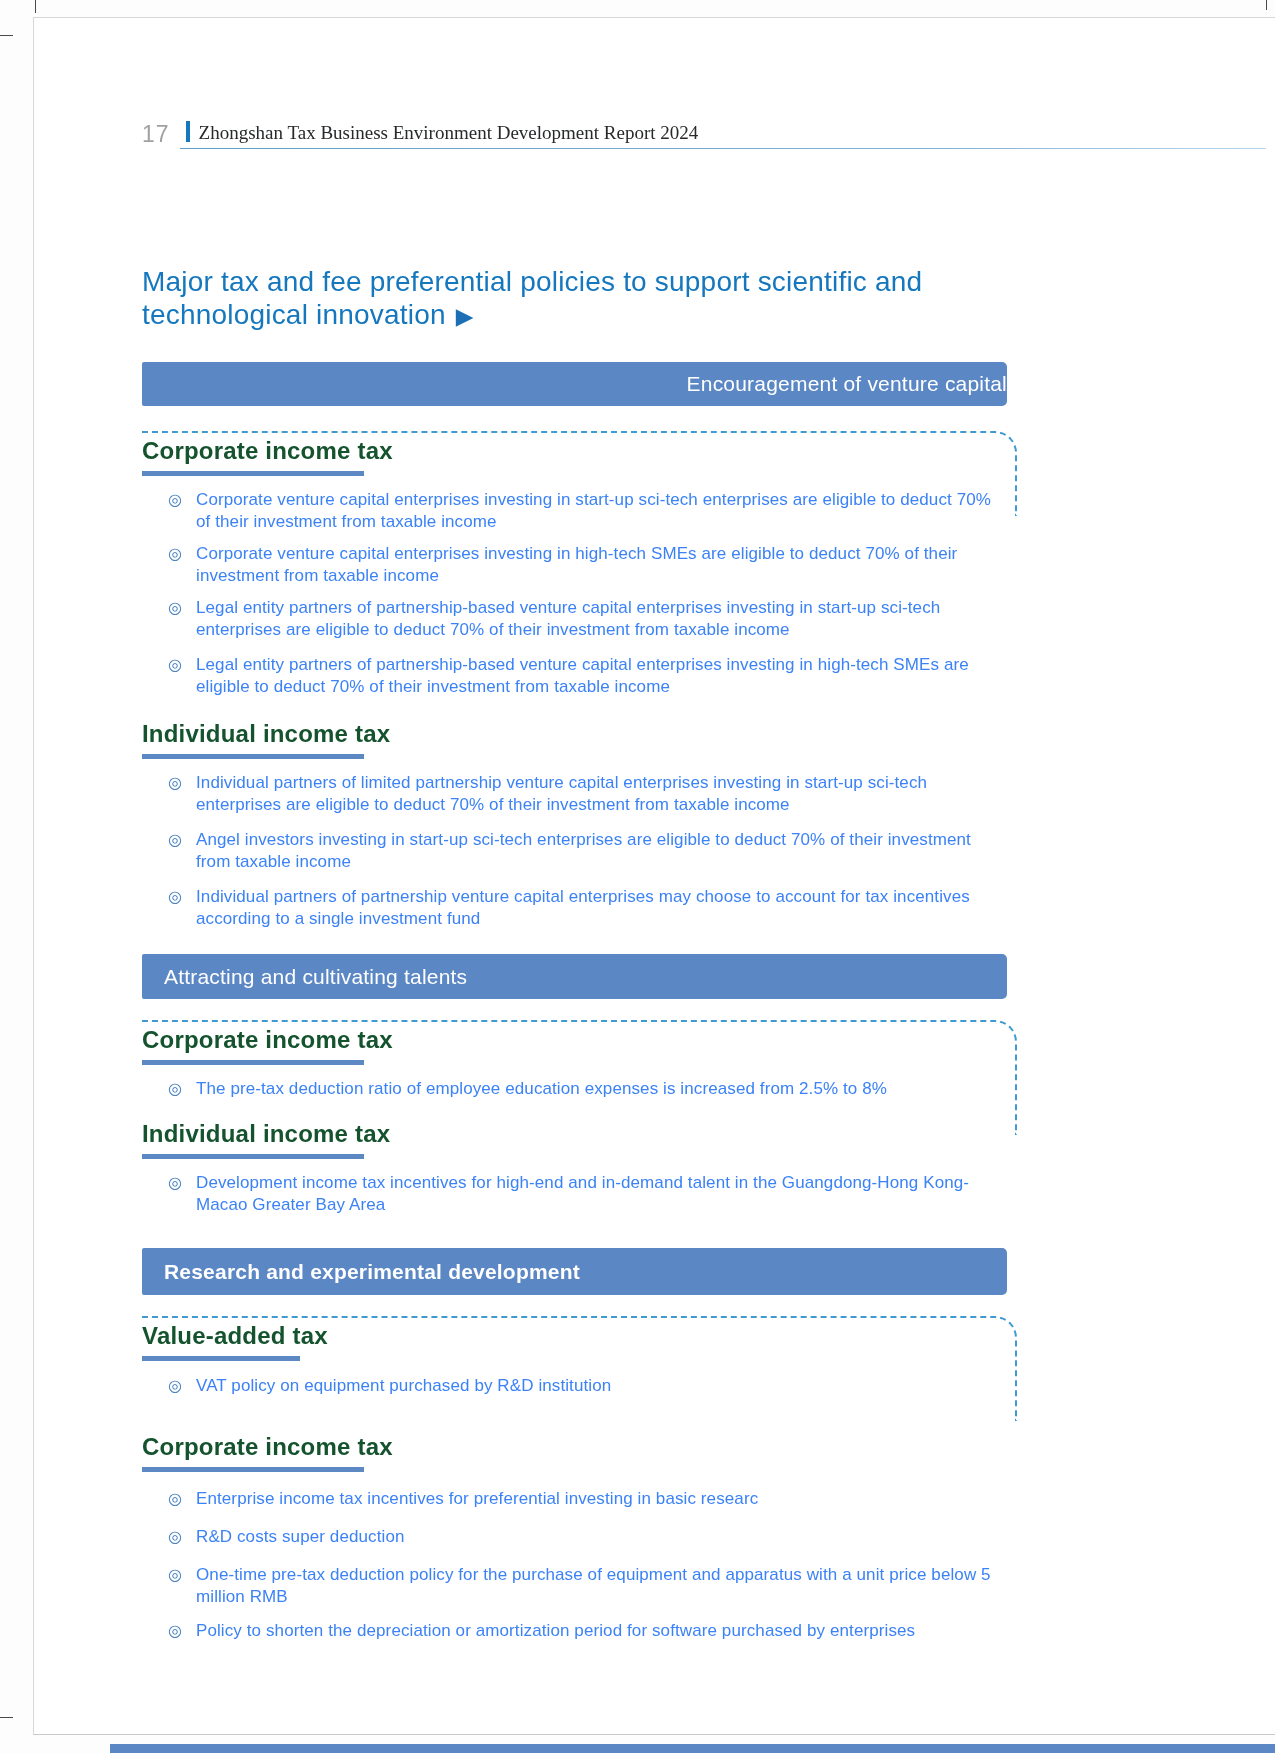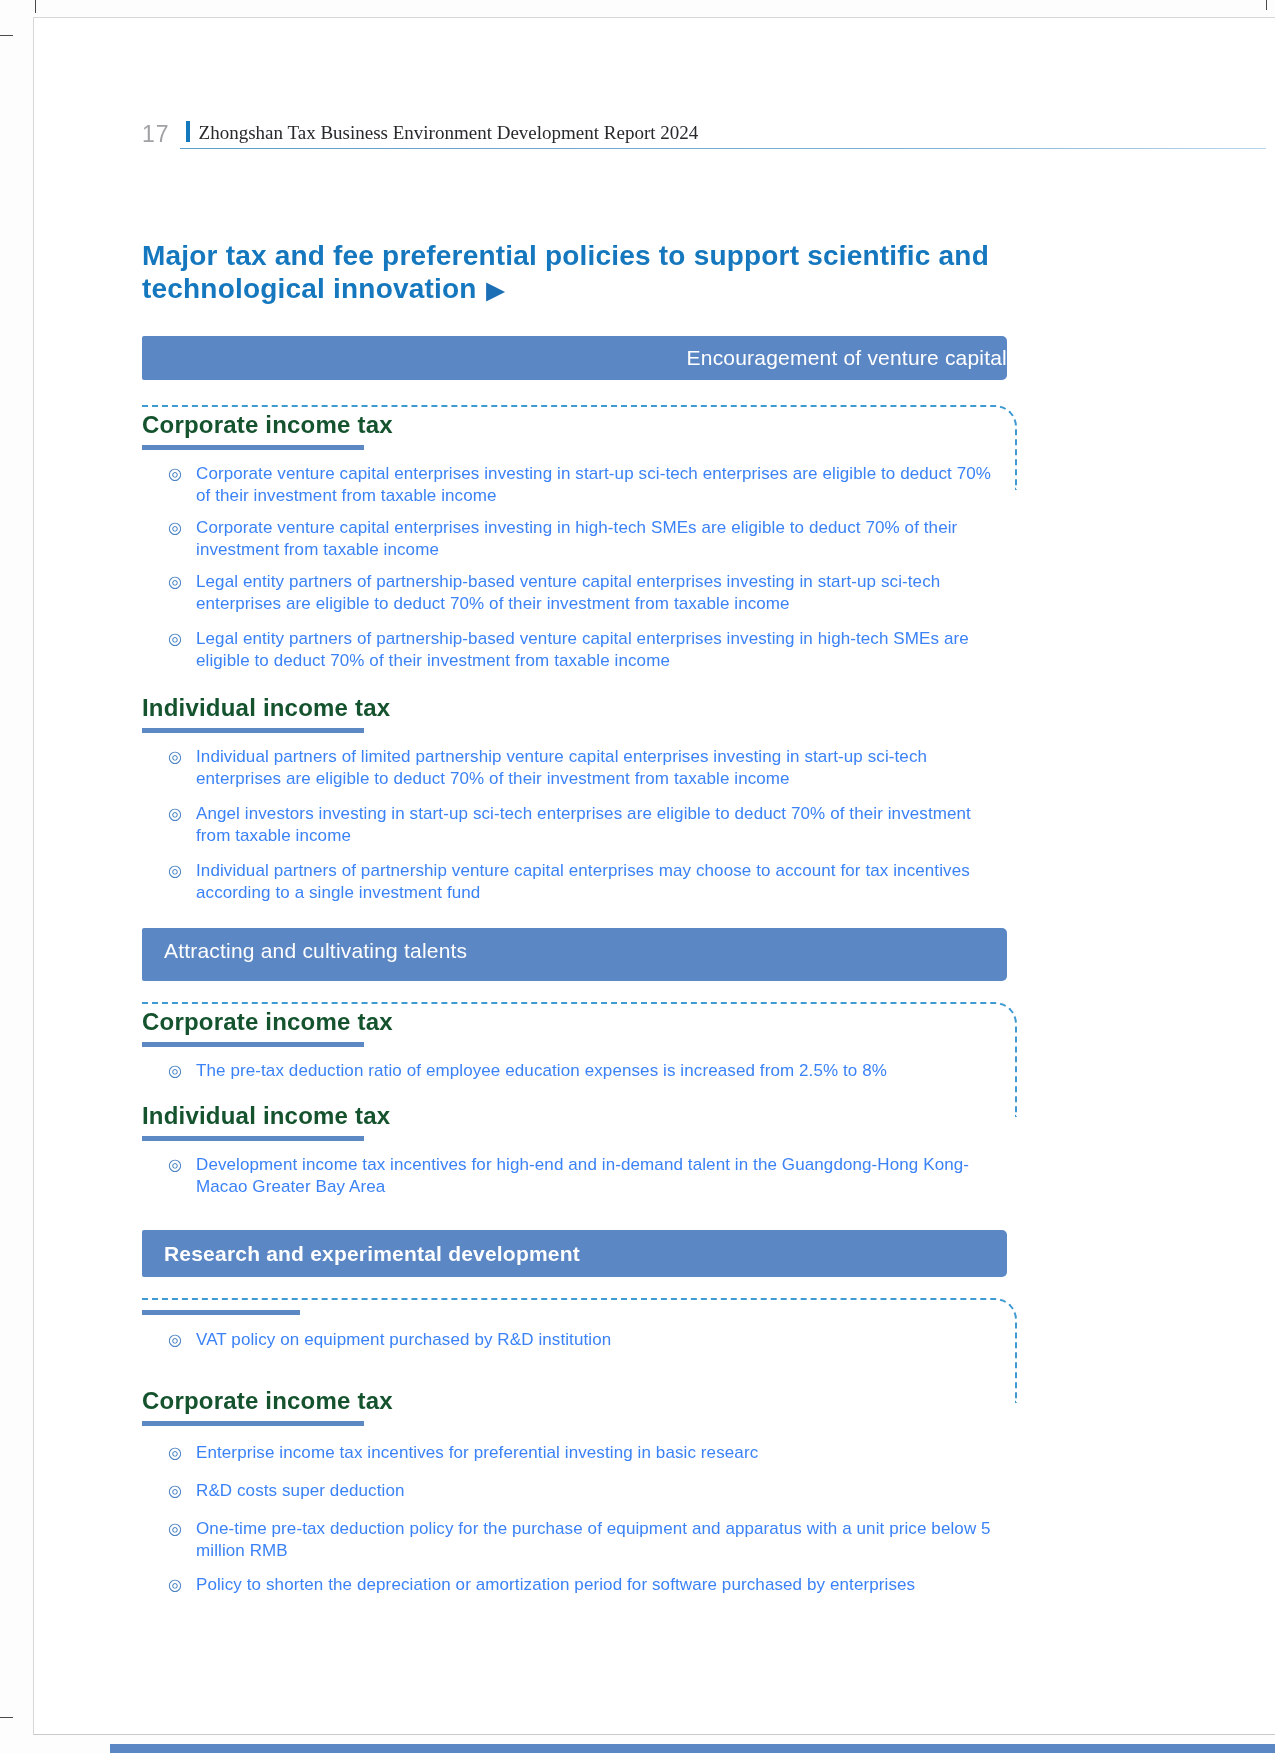--- a/index.html
+++ b/index.html
@@ -23,32 +23,32 @@
   
   .page-head { position:relative; margin-top:103px; margin-left:108px; height:34px; width:1124px; }
   .page-num  { font-size:23px; color:#9fa1a4; letter-spacing:1px; vertical-align:top; }
   .head-bar  { display:inline-block; width:4px; height:21px; background:#1478bd;
                margin:0 9px 0 16px; vertical-align:-3px; }
   .head-title{ font-family:"Liberation Serif", serif; font-size:19px; color:#27292b; }
   .head-rule { position:absolute; left:38px; right:0; top:27px; height:1px;
                background:linear-gradient(to right,#5d9dc9 0%,#7fb2d9 70%,#b9d6ea 100%); }
 
   
-  .doc-title { margin:84px 0 0 108px; max-width:890px; font-size:28px; line-height:33px;
-               font-weight:bold; color:#1577bd; letter-spacing:0.2px; }
+  .doc-title { margin:110px 0 0 108px; max-width:890px; font-size:28px; line-height:33px;
+               font-weight:normal; color:#1577bd; letter-spacing:0.2px; }
   .tri { font-size:23px; color:#1c6fb5; margin-left:10px; }
 
   .content { margin-left:108px; width:865px; }
 
   
   .banner { height:44px; background:#5b87c5; border-radius:2px 5px 5px 2px;
             color:#ffffff; font-size:21px; line-height:44px; padding-left:22px;
             letter-spacing:0.2px; }
   .banner.b1 { margin-top:29px;text-align:right; }
-  .banner.b2 { margin-top:24px; height:53px; line-height:45px; }
+  .banner.b2 { margin-top:24px; height:45px; line-height:45px; }
   .banner.b3 { margin-top:32px; height:47px; line-height:47px;font-weight:bold; }
 
   
   .section-body { position:relative; padding-top:6px; }
   .sb-1 { margin-top:25px; } .sb-2 { margin-top:21px; } .sb-3 { margin-top:21px; }
   .dash-frame { position:absolute; top:0; left:0; right:-10px; pointer-events:none;
                 border-top:2px dashed #3f9ad2; border-right:2px dashed #3f9ad2;
                 border-top-right-radius:22px; }
   .df-1 { height:85px; } .df-2 { height:115px; } .df-3 { height:105px; }
 
@@ -172,20 +172,21 @@
         </div>
       </div>
 
       <div class="banner b3">
         <span>Research and experimental development</span>
       </div>
       <div class="section-body sb-3">
         <div class="dash-frame df-3"></div>
 
         <div class="group">
+          <h3>Value-added tax</h3>
           <div class="u-bar u-short"></div>
           <ul class="policies mt14">
             <li class="policy-item">
               <span class="b-icon">◎</span>
               <span class="b-text">VAT policy on equipment purchased by R&amp;D institution</span>
             </li>
           </ul>
         </div>
 
         <div class="group g-gap3">

